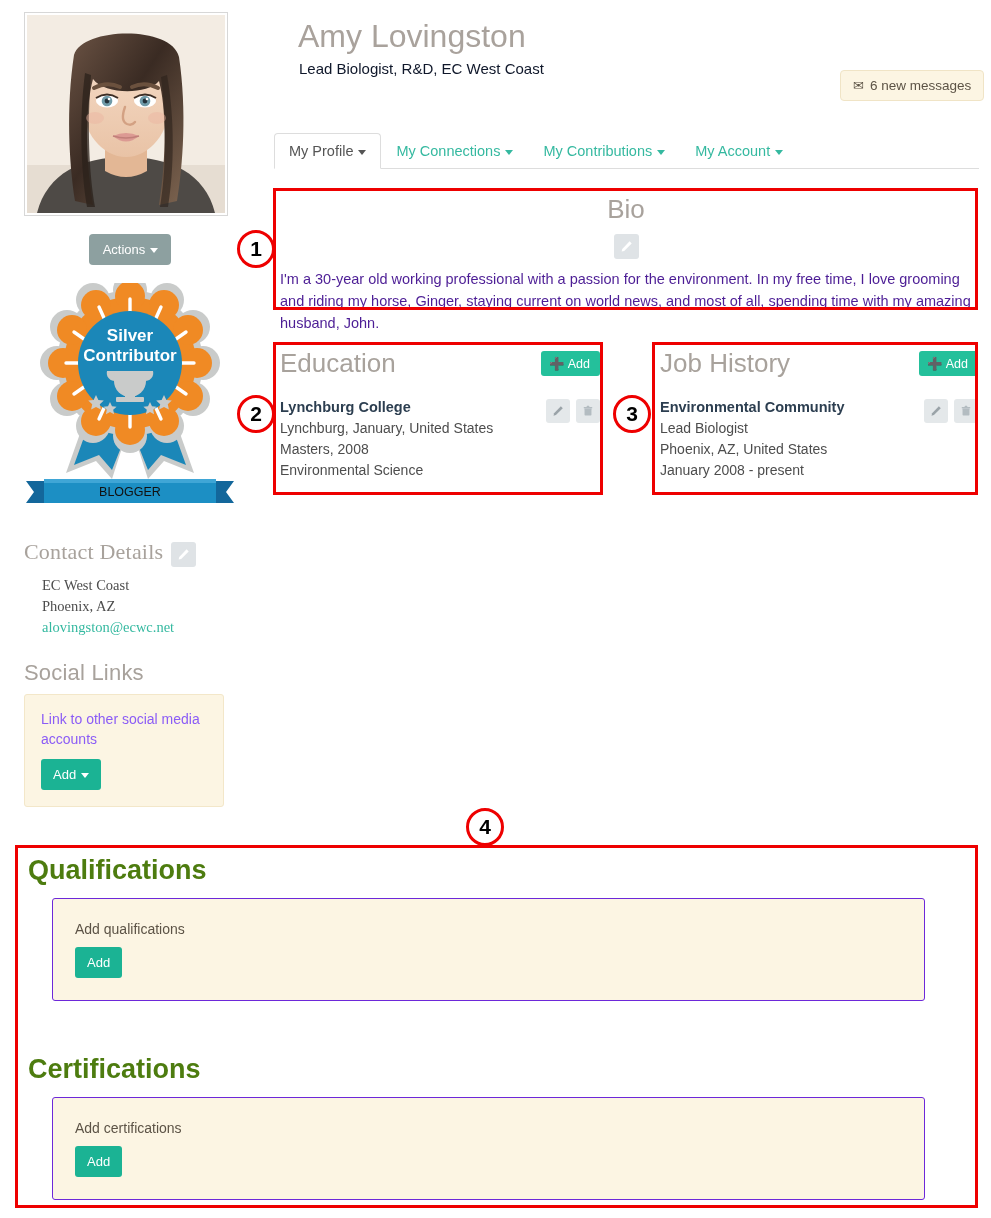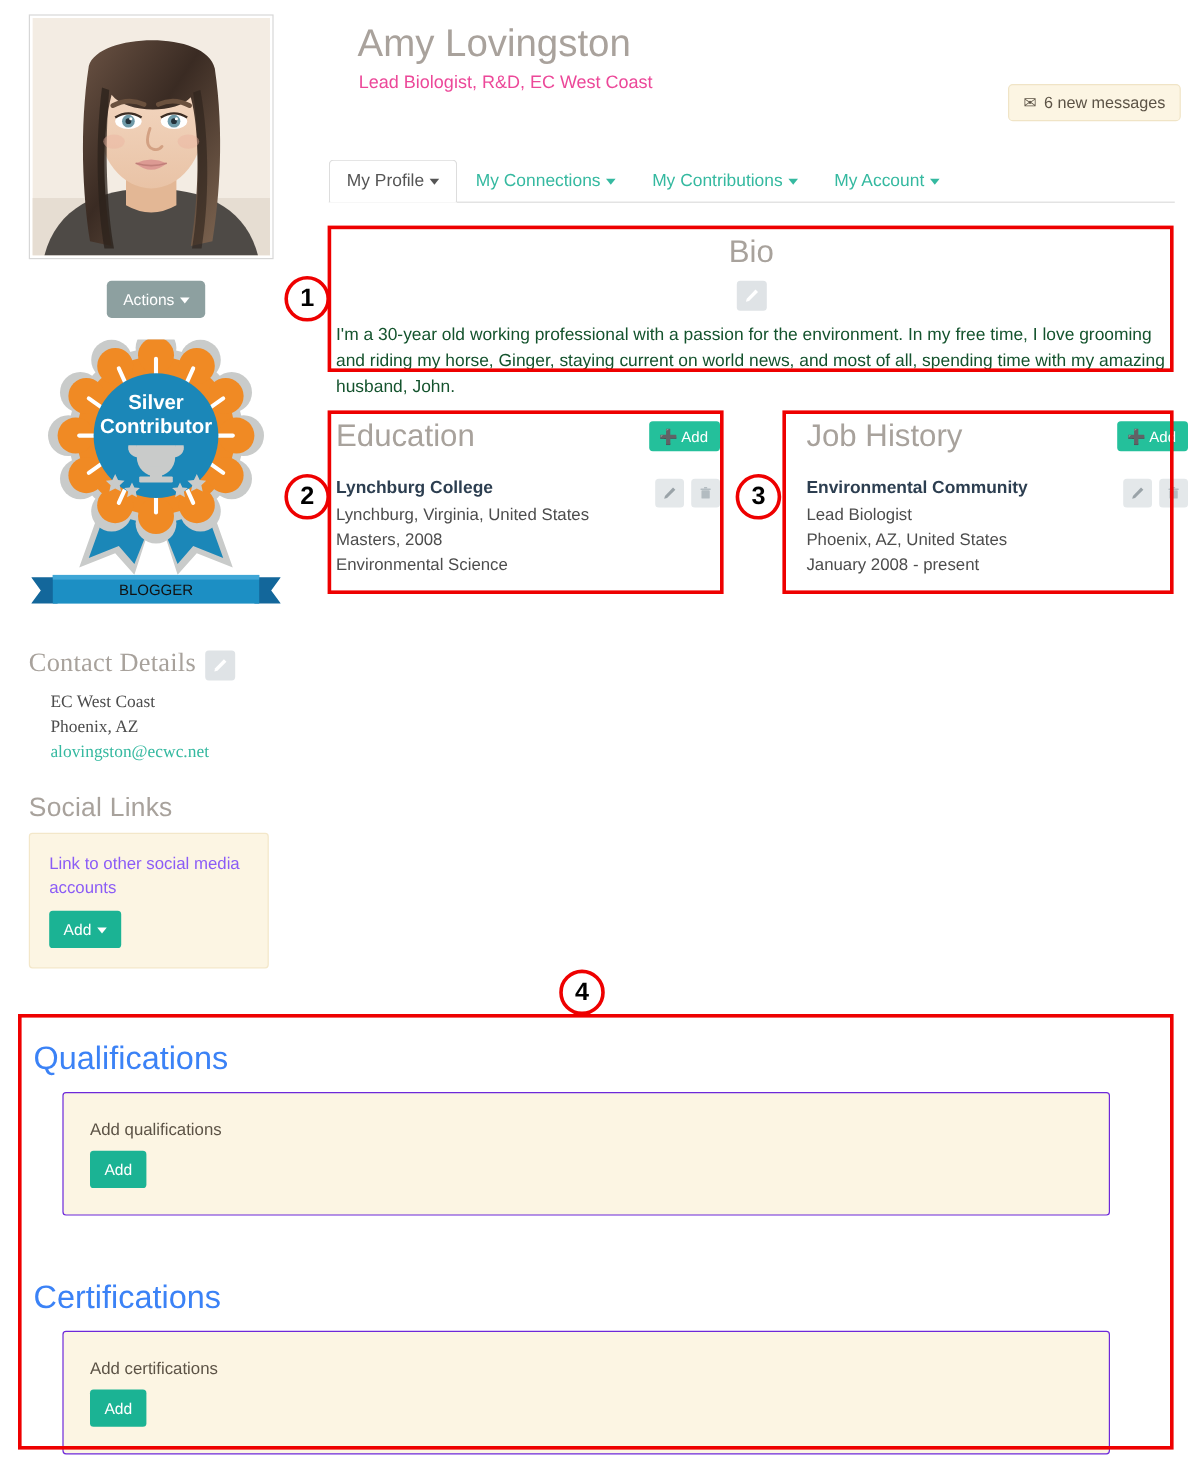--- a/index.html
+++ b/index.html
@@ -58,21 +58,21 @@
     font-family:"Liberation Sans", sans-serif;
   }
 
   
   .profile-name {
     position:absolute; left:298px; top:18px;
     font-size:32px; color:#a9a29c; font-weight:400; margin:0;
   }
   .profile-sub {
     position:absolute; left:299px; top:60px;
-    font-size:15px; color:#ec4899;
+    font-size:15px; color:#0f172a;
   }
   .msg-badge {
     position:absolute; left:840px; top:70px;
     background:#fcf5e3; border:1px solid #f0e4c6; border-radius:4px;
     font-size:13.5px; color:#5c5346; padding:7px 12px;
     display:flex; align-items:center; gap:6px;
   }
   .env { font-size:13px; }
 
   
@@ -93,39 +93,39 @@
     display:flex; align-items:center; gap:9px;flex-direction:column;
   }
   .icon-btn {
     display:inline-flex; align-items:center; justify-content:center;
     width:25px; height:25px; background:#dfe3e6; border:none; border-radius:3px;
     cursor:pointer;
   }
   .icon-btn.sm { width:24px; height:24px; background:#e4e8ea; }
 
   #bio-panel { position:absolute; left:280px; top:194px; width:692px; }
-  .bio-text { margin:9px 0 0 0; font-size:14.5px; line-height:22px; color:#14532d; }
+  .bio-text { margin:9px 0 0 0; font-size:14.5px; line-height:22px; color:#4c1d95; }
 
   #edu-panel { position:absolute; left:280px; top:348px; width:320px; }
-  #job-panel { position:absolute; left:660px; top:348px; width:318px;margin-left:12px; }
+  #job-panel { position:absolute; left:660px; top:348px; width:318px; }
   .panel-head { display:flex; justify-content:space-between; align-items:center; }
   .btn-add-sm {
     background:#24c09b; color:#fff; border:none; border-radius:3px;
     font-size:12.5px; padding:5px 10px 5px 8px; cursor:pointer; white-space:nowrap;
     font-family:"Liberation Sans", sans-serif;
   }
   .entry { margin-top:18px; display:flex; justify-content:space-between; }
   .entry-lines { font-size:14px; line-height:21px; color:#4d4d4d; }
   .entry-lines .t { font-weight:bold; color:#2c3e50; font-size:14.5px; }
   .entry-tools { display:flex; gap:6px; padding-top:2px; }
 
   
   #qual-panel { position:absolute; left:28px; top:855px; width:930px; }
   #cert-panel { position:absolute; left:28px; top:1054px; width:930px; }
-  .big-h { font-size:27px; color:#3b82f6; font-weight:400; margin:12px 0 12px 0; }
+  .big-h { font-size:27px; color:#4d7c0f; font-weight:700; margin:0 0 12px 0; }
   .cream-card {
     background:#fcf5e3; border:1px solid #6d28d9; border-radius:3px;
     margin-left:24px; padding:22px 24px 22px 22px; width:873px;
   }
   .cream-card p { margin:0 0 10px 0; font-size:14px; color:#5c5346; }
 
   
   .anno-box { position:absolute; border:3px solid #ee0000; pointer-events:none; }
   .anno-num {
     position:absolute; width:38px; height:38px; border-radius:50%;
@@ -345,21 +345,21 @@
     <div class="panel-head">
       <h2 class="sec-h">Education</h2>
       <button class="btn-add-sm">
         <span>➕</span>
         <span>Add</span>
       </button>
     </div>
     <div class="entry">
       <div class="entry-lines">
         <div class="t">Lynchburg College</div>
-        <div>Lynchburg, Virginia, United States</div>
+        <div>Lynchburg, January, United States</div>
         <div>Masters, 2008</div>
         <div>Environmental Science</div>
       </div>
       <div class="entry-tools">
         <button class="icon-btn sm">
           <svg width="12" height="12" viewBox="0 0 16 16">
             <path d="M11.8 1.6 14.4 4.2 5.2 13.4 2 14.2 2.8 11z" fill="#9aa3a8"></path>
           </svg>
         </button>
         <button class="icon-btn sm">

